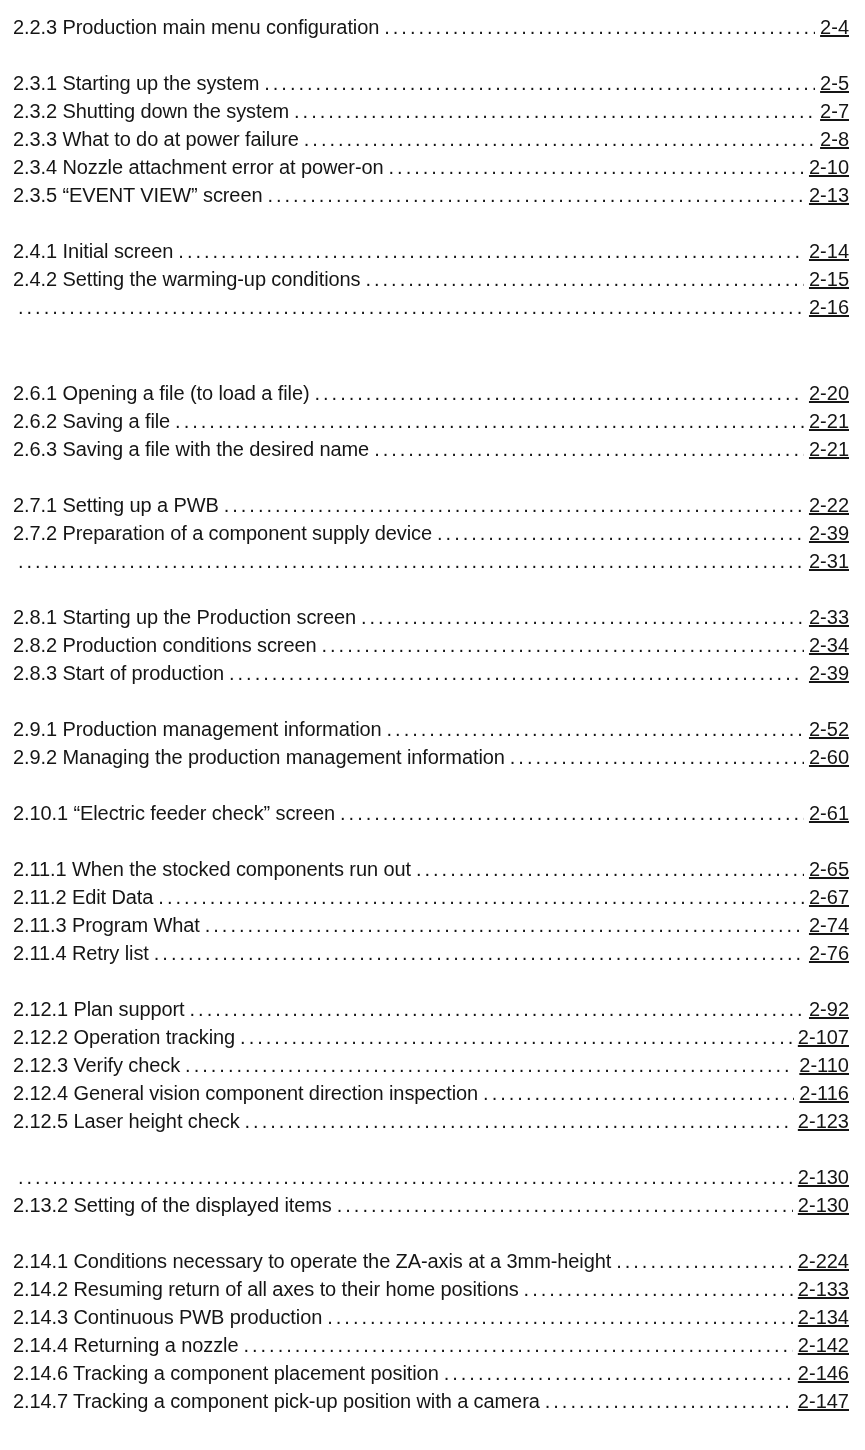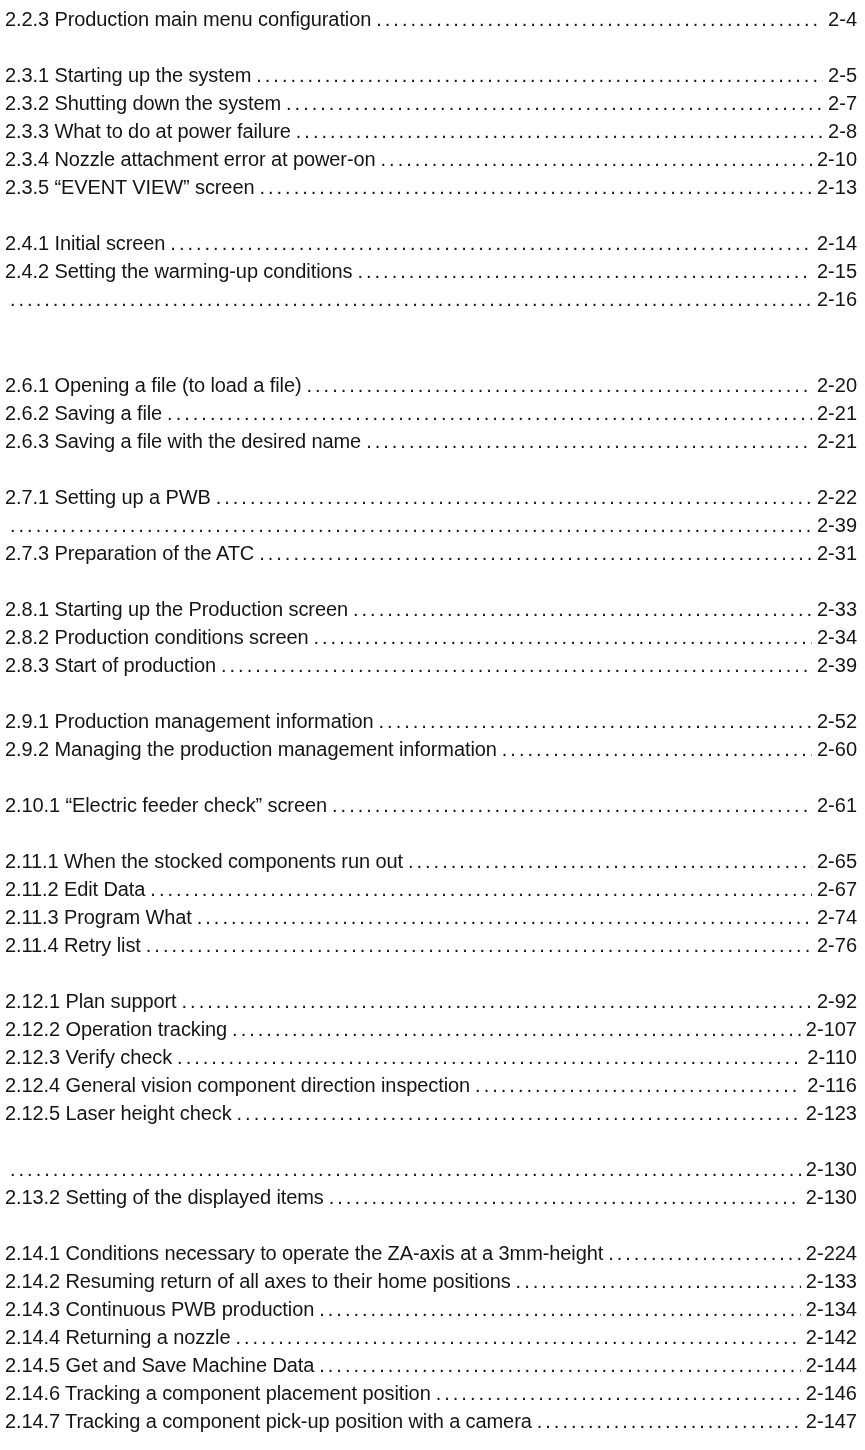--- a/index.html
+++ b/index.html
@@ -12,21 +12,21 @@
     height: 1450px;
     box-sizing: border-box;
     padding: 2px 5px 0 2px;
     background: #ffffff;
     font-family: "Liberation Sans", "DejaVu Sans", sans-serif;
     font-size: 20px;
     line-height: 28px;
     color: #151515;
     overflow: hidden;
   }
-  .toc-group { margin: 3px; }
+  .toc-group { margin: 11px; }
   .toc-group.gap-normal { margin-top: 28px; }
   .toc-group.gap-large  { margin-top: 58px; }
   .toc-row {
     display: flex;
     align-items: baseline;
     height: 28px;
     white-space: nowrap;
   }
   .toc-title {
     flex: 0 0 auto;
@@ -38,20 +38,21 @@
     margin: 0 5px 0 5px;
     white-space: nowrap;
   }
   .toc-leader::after {
     content: "..................................................................................................................................................................";
     letter-spacing: 3px;
   }
   .toc-page {
     flex: 0 0 auto;
     text-align: center;
+    text-decoration: underline;
   }
 </style>
 </head>
 <body>
 
 <div class="page">
   <div id="toc-list">
       <div class="toc-group">
   <div class="toc-row">
     <span class="toc-title">2.2.3 Production main menu configuration</span>
@@ -128,26 +129,26 @@
   </div>
 </div>
       <div class="toc-group gap-normal">
   <div class="toc-row">
     <span class="toc-title">2.7.1 Setting up a PWB</span>
     <span class="toc-leader"></span>
     <span class="toc-page">2-22</span>
   </div>
 
   <div class="toc-row">
+    <span class="toc-title">2.7.2 Preparation of a component supply device</span>
     <span class="toc-leader"></span>
     <span class="toc-page">2-39</span>
   </div>
 
   <div class="toc-row">
-    <span class="toc-title">2.7.3 Preparation of the ATC</span>
     <span class="toc-leader"></span>
     <span class="toc-page">2-31</span>
   </div>
 </div>
       <div class="toc-group gap-normal">
   <div class="toc-row">
     <span class="toc-title">2.8.1 Starting up the Production screen</span>
     <span class="toc-leader"></span>
     <span class="toc-page">2-33</span>
   </div>
@@ -271,25 +272,20 @@
     <span class="toc-leader"></span>
     <span class="toc-page">2-134</span>
   </div>
 
   <div class="toc-row">
     <span class="toc-title">2.14.4 Returning a nozzle</span>
     <span class="toc-leader"></span>
     <span class="toc-page">2-142</span>
   </div>
 
-  <div class="toc-row">
-    <span class="toc-title">2.14.5 Get and Save Machine Data</span>
-    <span class="toc-leader"></span>
-    <span class="toc-page">2-144</span>
-  </div>
 
   <div class="toc-row">
     <span class="toc-title">2.14.6 Tracking a component placement position</span>
     <span class="toc-leader"></span>
     <span class="toc-page">2-146</span>
   </div>
 
   <div class="toc-row">
     <span class="toc-title">2.14.7 Tracking a component pick-up position with a camera</span>
     <span class="toc-leader"></span>

